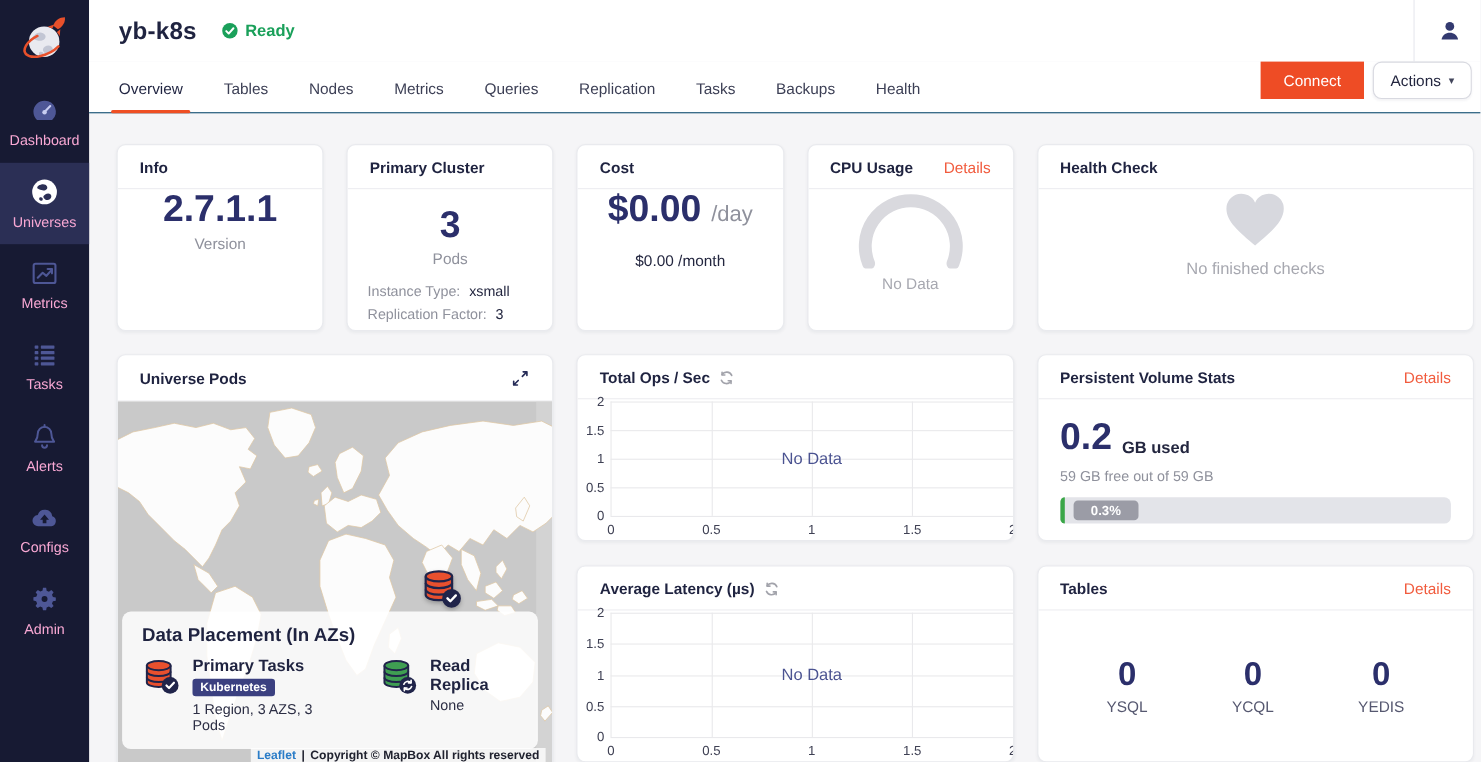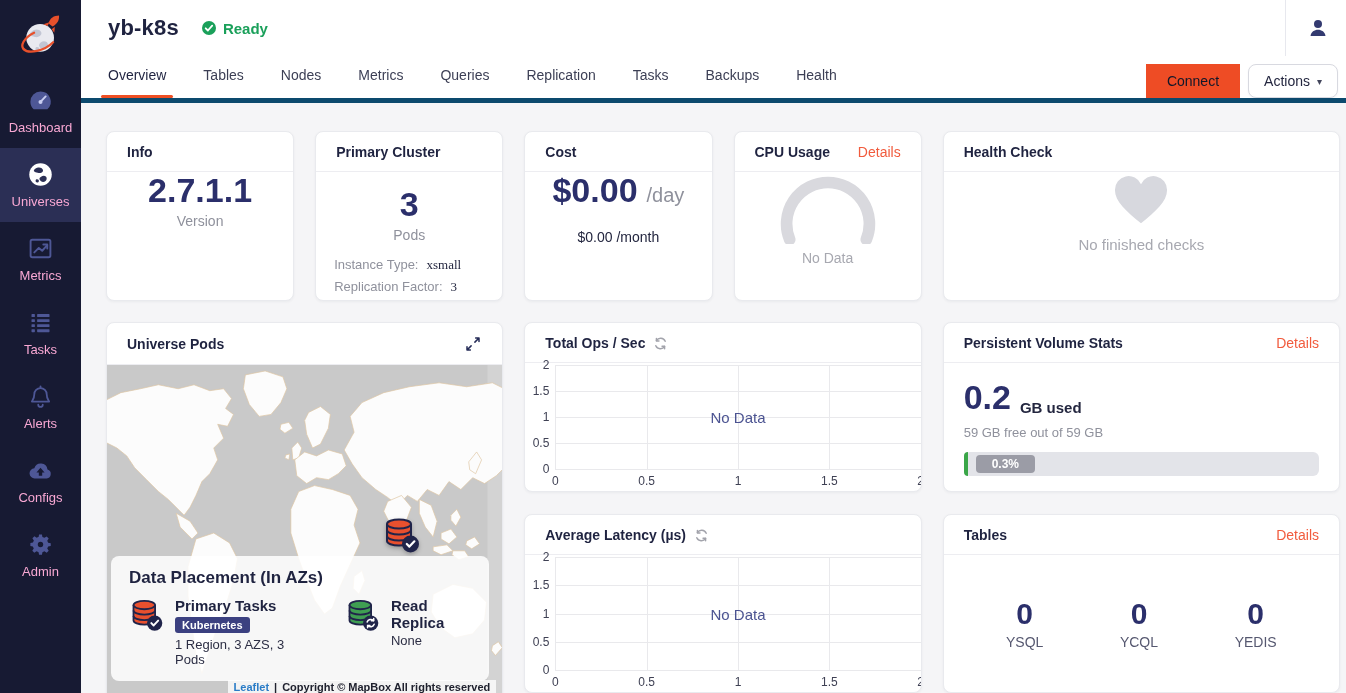--- a/index.html
+++ b/index.html
@@ -16,26 +16,26 @@
   .side-item .icon { display:block; width:27px; height:27px; margin:0 auto 6px; }
   .side-item .side-label { display:block; font-size:13px; color:#f9a8d4; }
   .side-item.active { background:#2b2f55; color:#ffffff; }
   
   .main { flex:1; display:flex; flex-direction:column; min-width:0; }
   .topbar { background:#fff; height:56px; display:flex; align-items:center; padding:0 0 0 27px; flex:0 0 56px;text-align:right; }
   .page-title { font-size:22px; font-weight:bold; color:#1f2340; letter-spacing:.2px; }
   .status-badge { margin-left:22px; display:flex; align-items:center; gap:6px; color:#1aa05a; font-weight:bold; font-size:15px; }
   .spacer { flex:1; }
   .user-box { border-left:1px solid #e7e8ee; height:56px; display:flex; align-items:center; padding:0 16px 0 20px; cursor:pointer; }
-  .tabbar { background:#fff; border-bottom:5px solid #0c4a6e; height:47px; flex:0 0 47px; display:flex; align-items:flex-end; padding:0 8px 0 27px; }
+  .tabbar { background:#fff; border-bottom:1px solid #0c4a6e; height:47px; flex:0 0 47px; display:flex; align-items:flex-start; padding:0 8px 11px 27px; }
   .tab { margin-right:37px; font-size:14px; color:#3c3f55; position:relative; height:47px; display:flex; align-items:center; cursor:pointer; }
   .tab.active { color:#1f2340; }
   .tab.active::after { content:''; position:absolute; left:-7px; right:-7px; bottom:0; height:3px; background:#ef4f23; border-radius:2px; }
   .tab-actions { margin-left:auto; display:flex; gap:8px; align-items:center; }
-  .btn-connect { background:#ee4c25; color:#0f172a; border:none; border-radius:0; padding:9px 21px; font-size:14px; font-family:inherit; cursor:pointer; }
+  .btn-connect { background:#ee4c25; color:#ffffff; border:none; border-radius:0; padding:9px 21px; font-size:14px; font-family:inherit; cursor:pointer; }
   .btn-actions { background:#fff; border:1px solid #d8d9e0; border-radius:8px; padding:8px 15px; font-size:14px; color:#23263f; font-family:inherit; cursor:pointer; display:flex; align-items:center; gap:7px; box-shadow:0 1px 2px rgba(30,34,70,.05); }
   .caret { font-size:10px; color:#43465c; }
   
   .content { flex:1; padding:28px 6px 0 25px; overflow:hidden; }
   .row1 { display:grid; grid-template-columns:repeat(6,1fr); gap:21px; }
   .row2 { margin-top:21px; display:grid; grid-template-columns:repeat(3,1fr); gap:21px; align-items:start; }
   .stack { display:flex; flex-direction:column; gap:22px; }
   .card { background:#fff; border:1px solid #e9eaee; border-radius:8px; box-shadow:0 1px 3px rgba(27,31,60,.05); overflow:hidden; display:flex; flex-direction:column; }
   .c170 { height:170px; } .c179 { height:179px; }
   .card-health { grid-column:span 2; }
@@ -45,21 +45,21 @@
   .hleft { display:flex; align-items:center; gap:8px; }
   .details-link { font-size:14px; color:#f15b3d; text-decoration:none; cursor:pointer; }
   .center-body { flex:1; display:flex; flex-direction:column; align-items:center; }
   .big-value { font-size:34px; font-weight:bold; color:#2b2f6b; line-height:1.1; }
   .caption { font-size:14px; color:#8f919c; margin-top:4px; }
   .muted { color:#a7a8b0; font-size:14px; }
   
   .pc-body { flex:1; display:flex; flex-direction:column; align-items:center; padding-top:14px; }
   .pc-details { width:100%; padding:8px 18px 12px; }
   .pc-row { display:flex; gap:8px; font-size:13px; margin-top:6px; }
-  .pc-k { color:#8f919c; } .pc-v { color:#23263f;font-family:Liberation Serif, serif; }
+  .pc-k { color:#8f919c; } .pc-v { color:#23263f; }
   
   .cost-line { display:flex; align-items:baseline; gap:9px; }
   .cost-unit { font-size:20px; color:#8f919c; }
   .cost-secondary { margin-top:20px; font-size:14px; color:#23263f; }
   
   .vol-body { padding:16px 20px; flex:1; }
   .vol-line { display:flex; align-items:flex-end; gap:9px; }
   .vol-unit { font-size:15px; font-weight:bold; color:#23263f; }
   .vol-secondary { margin-top:9px; font-size:13px; color:#8f919c; }
   .vol-track { margin-top:12px; height:24px; background:#e3e4e9; border-radius:6px; position:relative; display:flex; align-items:center; }

